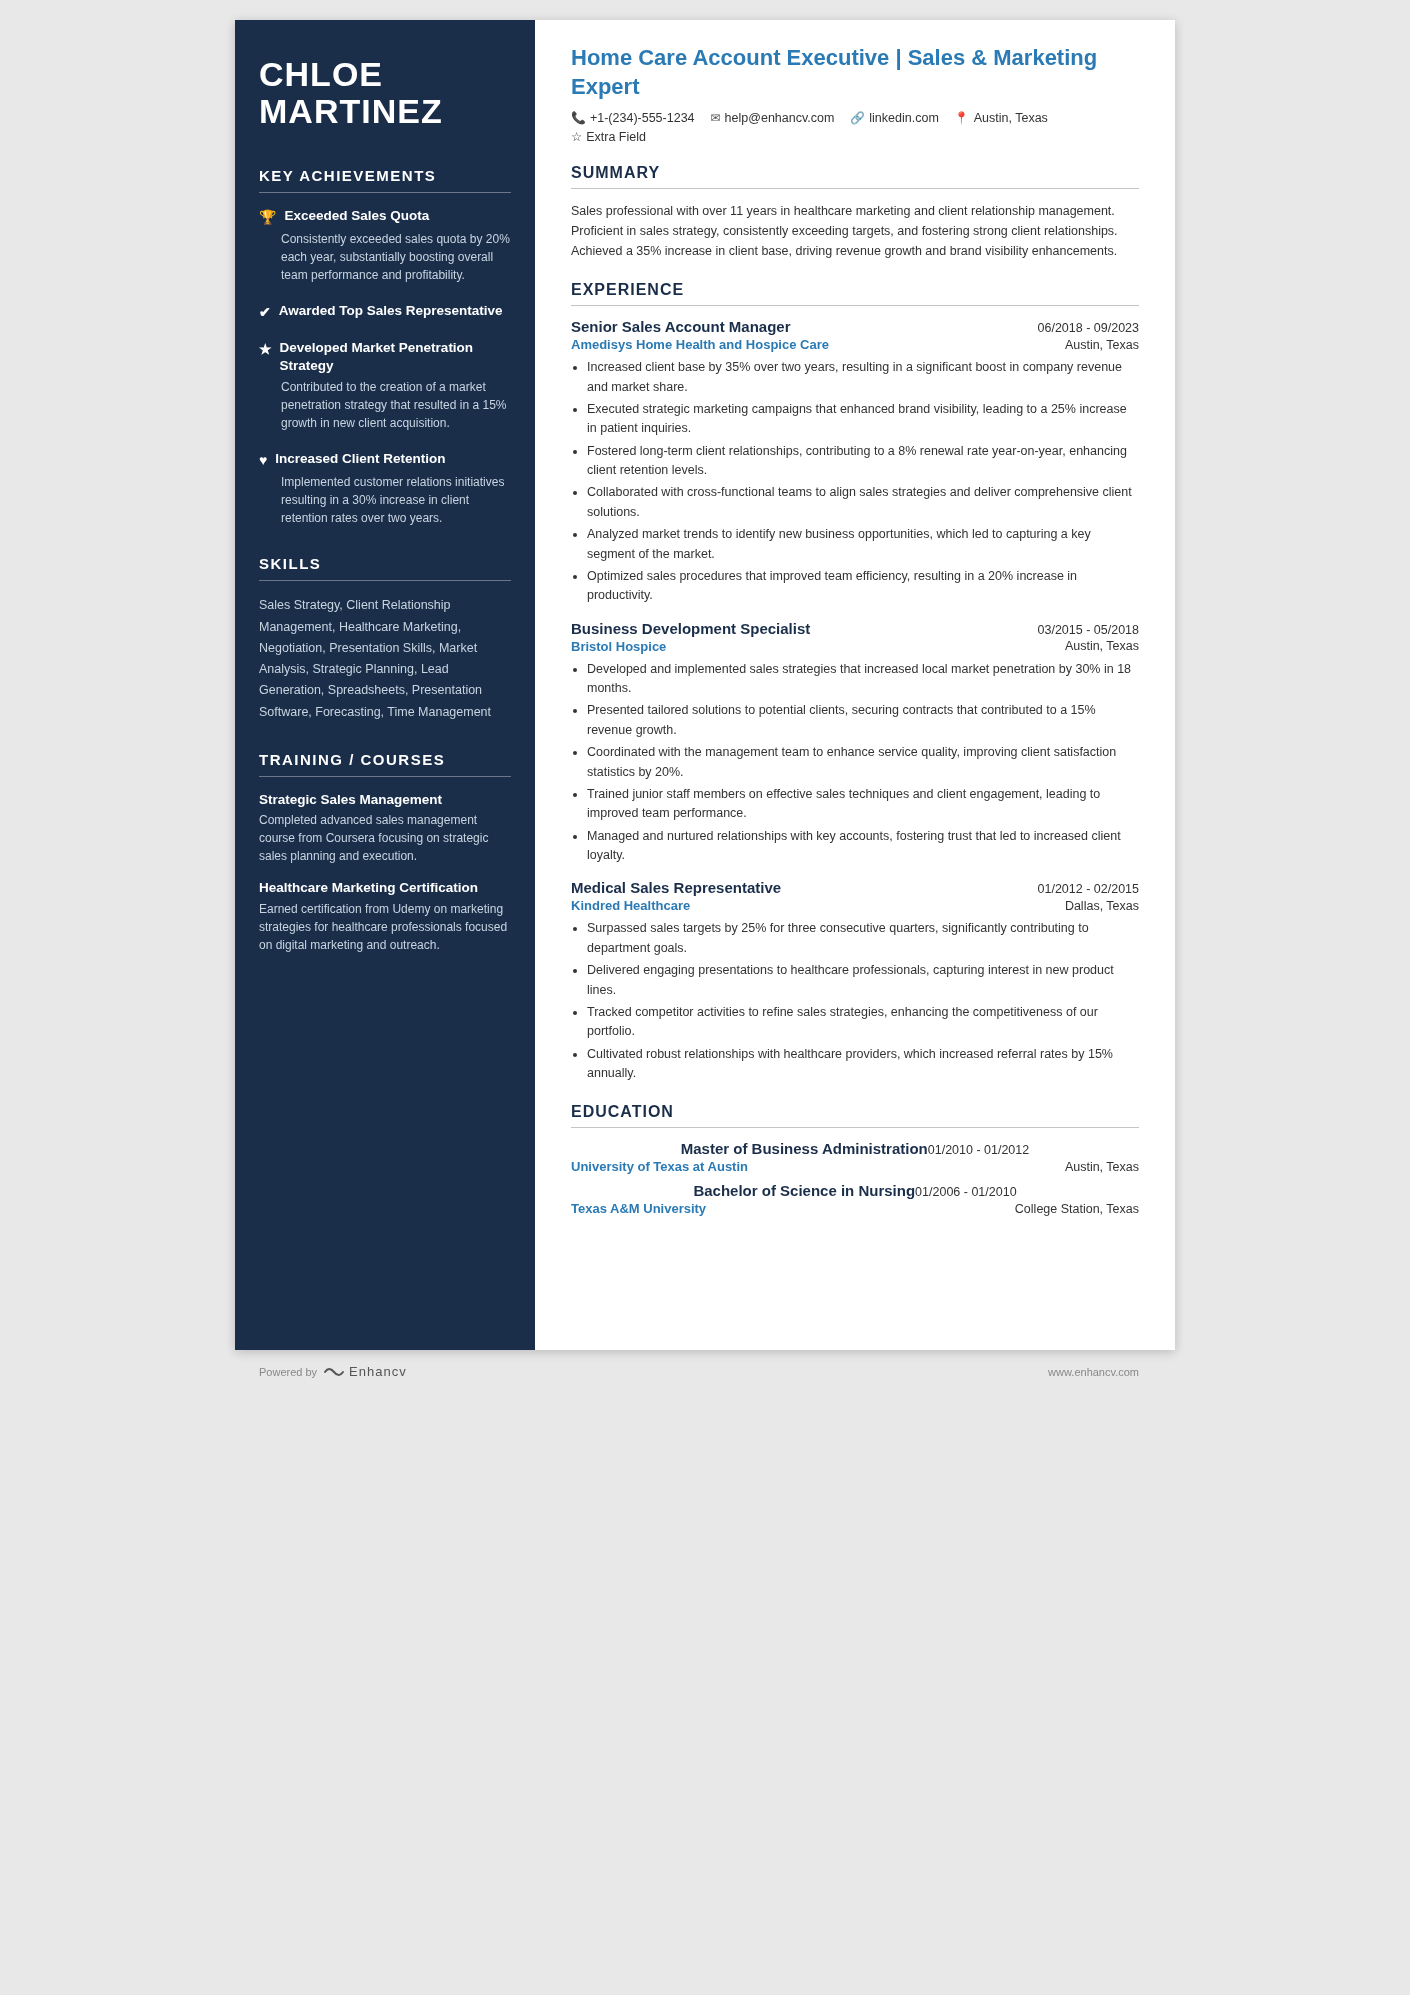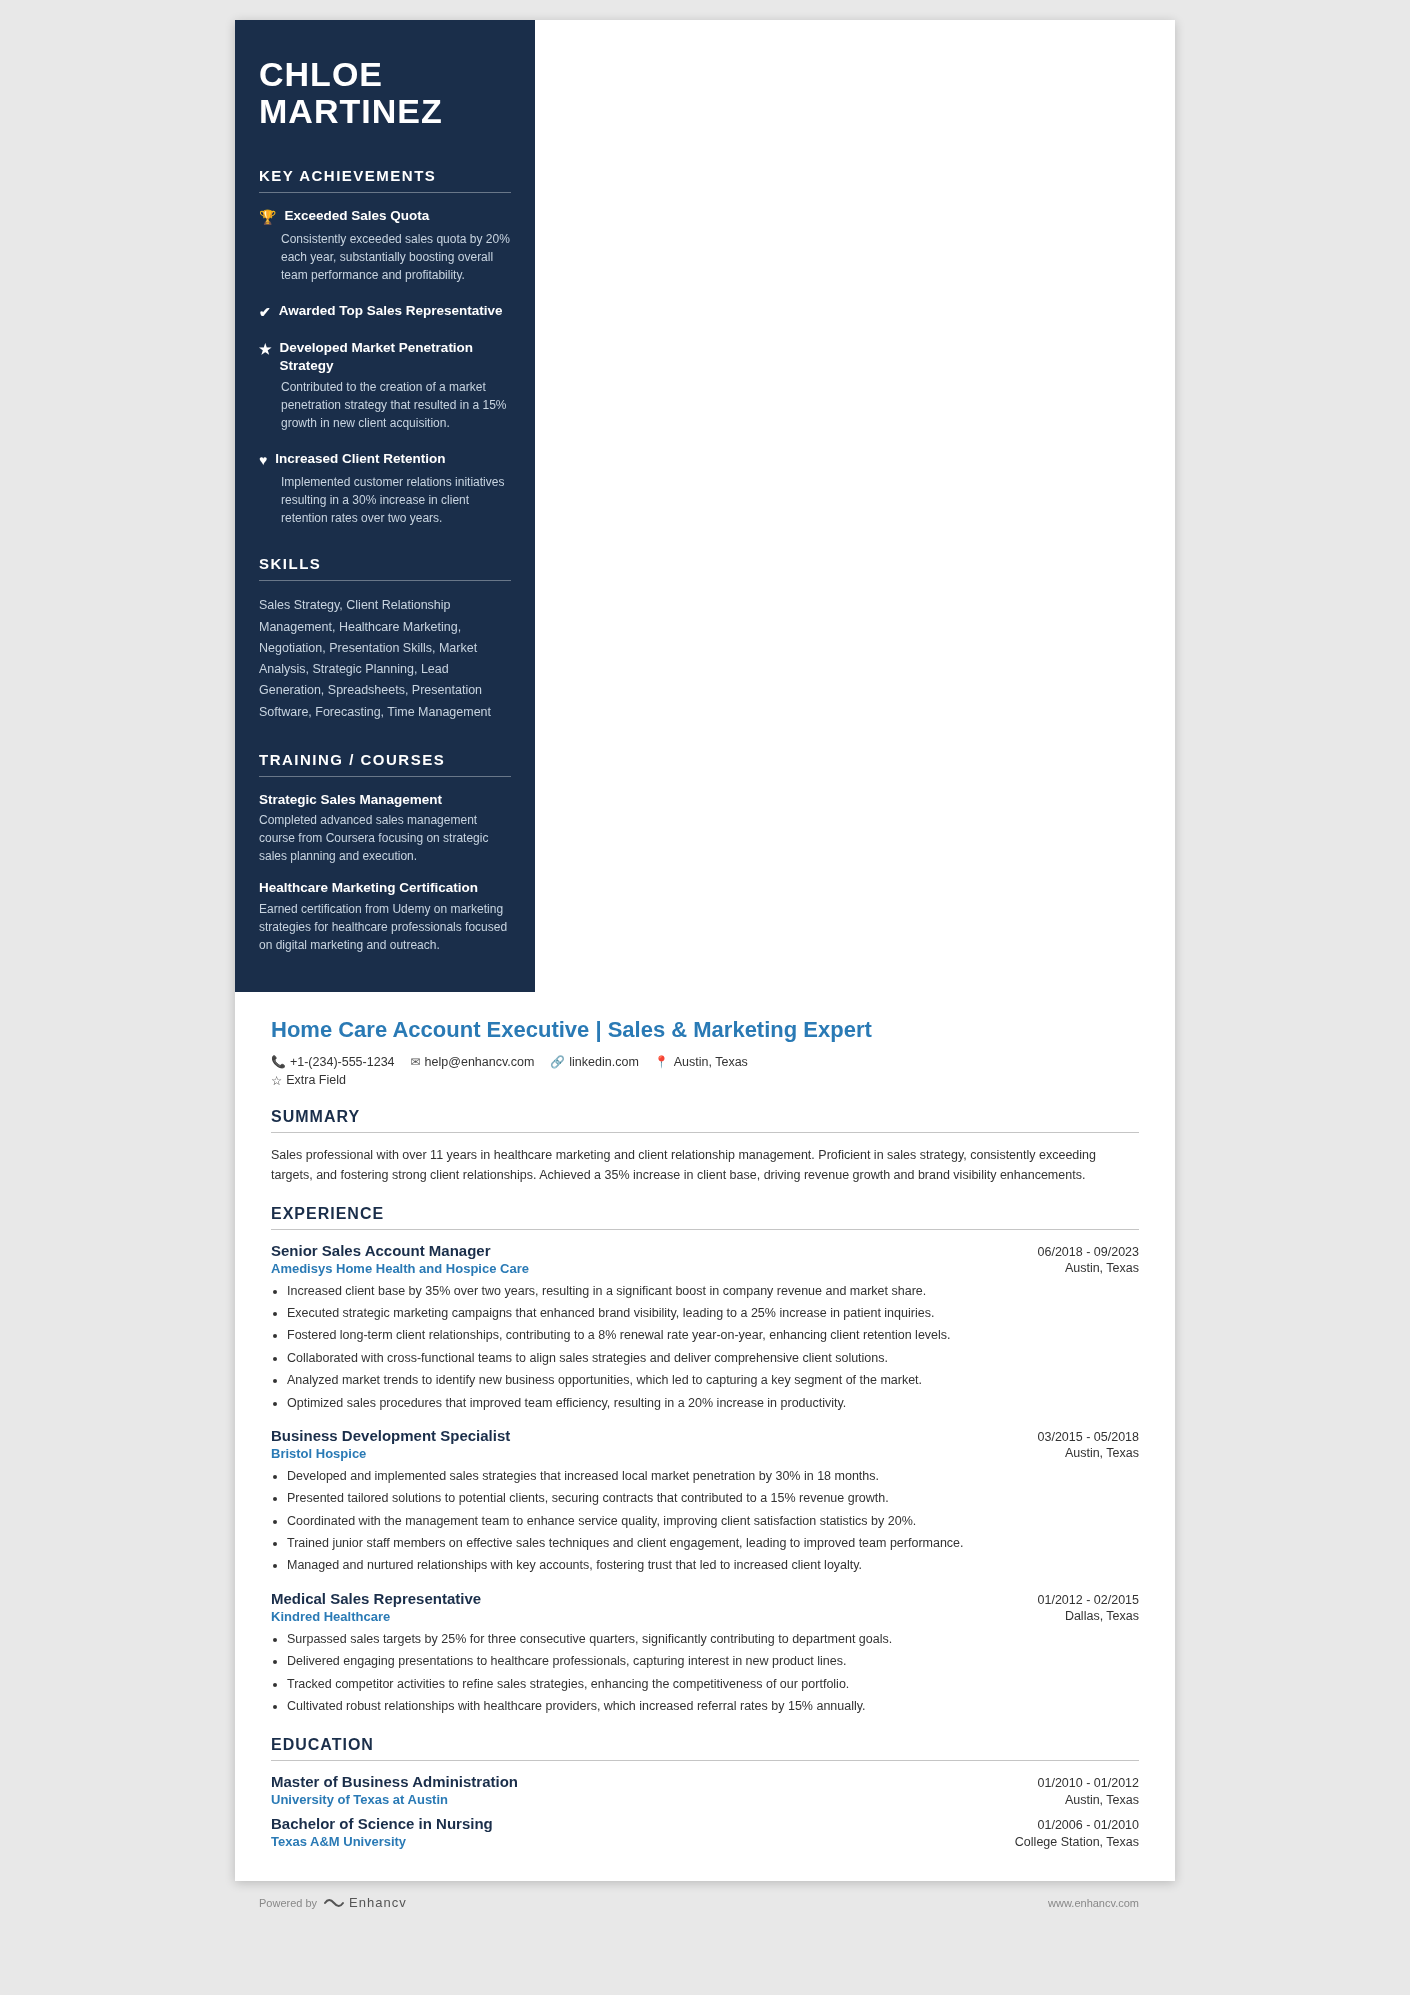--- a/index.html
+++ b/index.html
@@ -8,21 +8,21 @@
       background: #e8e8e8;
       display: flex;
       justify-content: center;
       padding: 20px;
     }
     .resume {
       width: 940px;
       min-height: 1330px;
       background: #fff;
       display: flex;
-      flex-direction: column;
+      flex-direction: row;
       box-shadow: 0 2px 10px rgba(0,0,0,0.2);
     }
     
     .sidebar {
       width: 300px;
       min-width: 300px;
       background: #1a2e4a;
       color: #fff;
       padding: 36px 24px 24px 24px;
     }
@@ -184,21 +184,21 @@
       margin-bottom: 14px;
     }
     .exp-bullets li {
       font-size: 12.5px;
       line-height: 1.55;
       color: #333;
       margin-bottom: 3px;
     }
     .edu-header {
       display: flex;
-      justify-content: space-between;
+      justify-content: center;
       align-items: baseline;
       margin-bottom: 2px;
     }
     .edu-degree {
       font-size: 15px;
       font-weight: 700;
       color: #1a2e4a;
     }
     .edu-dates {
       font-size: 12.5px;

